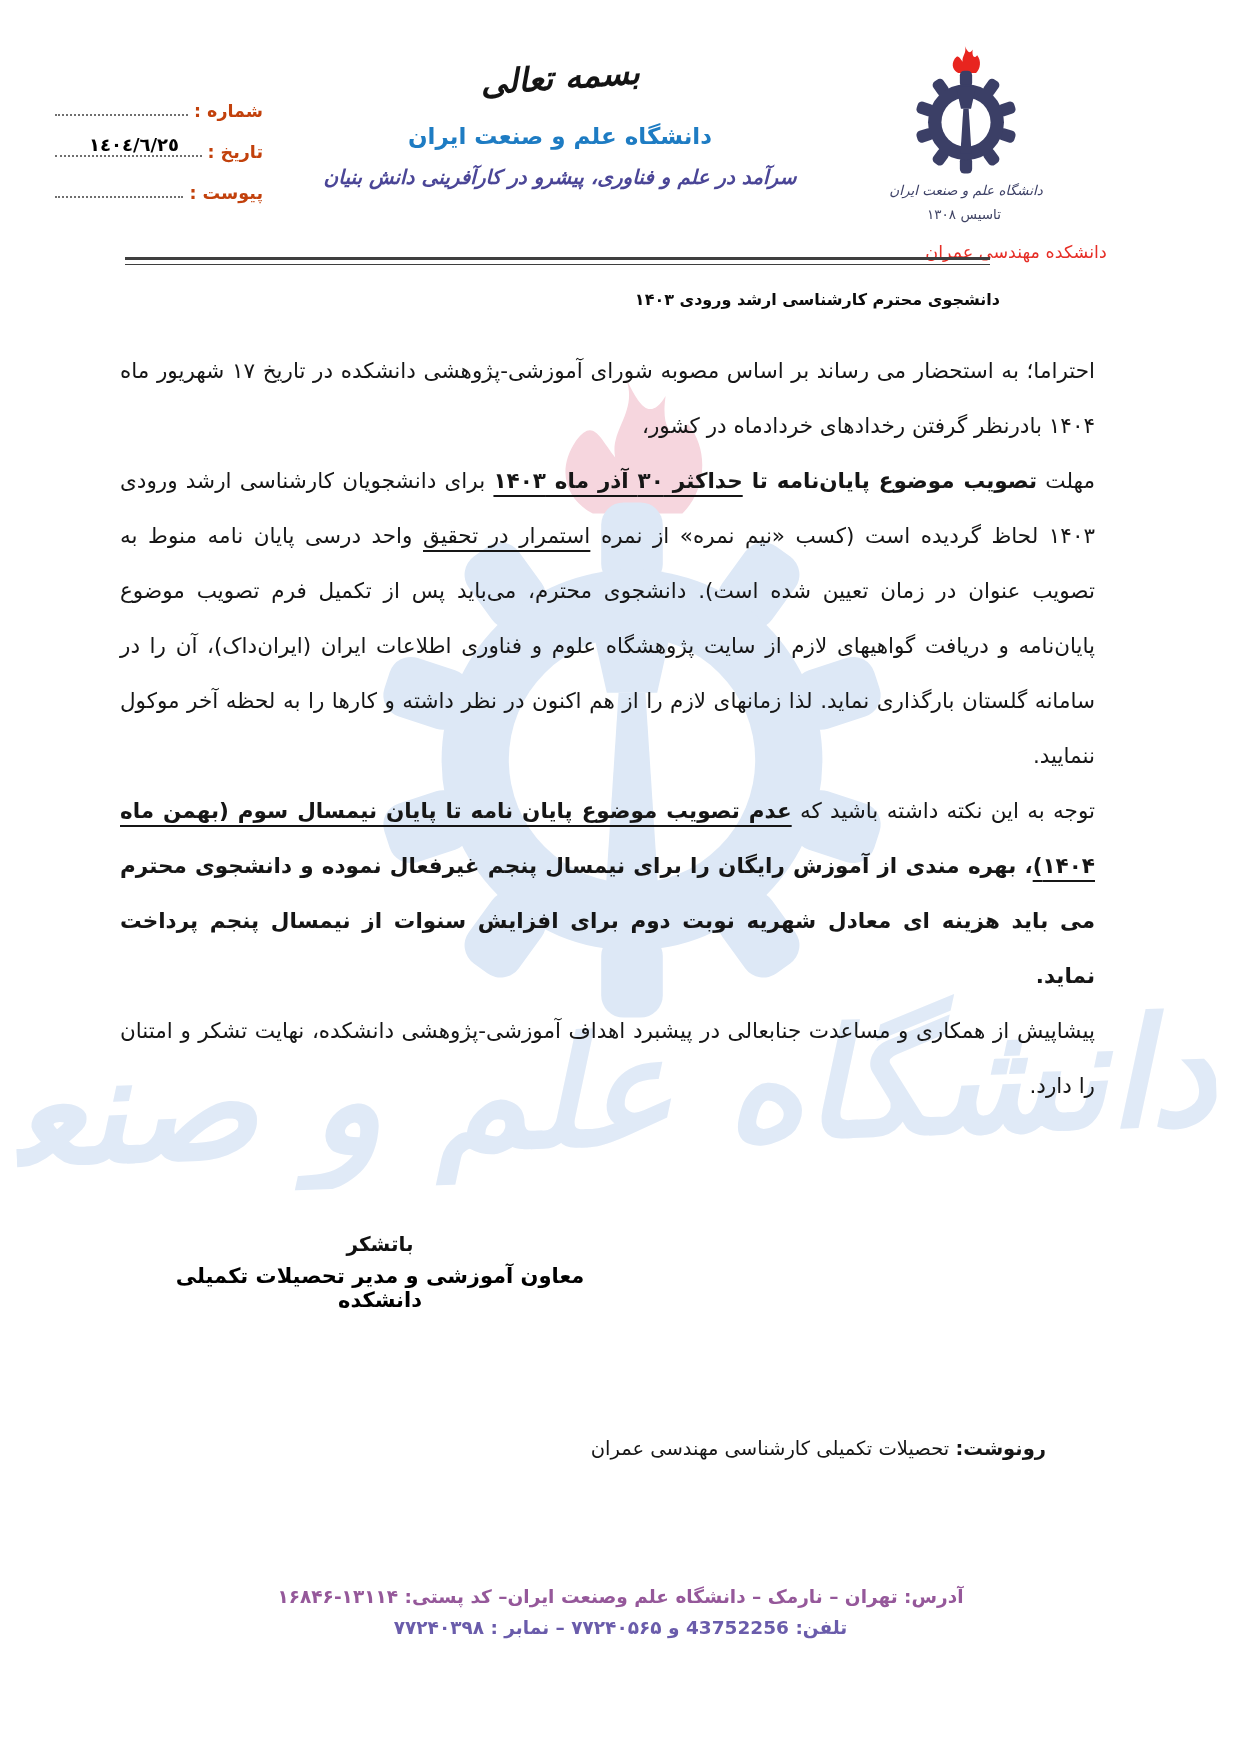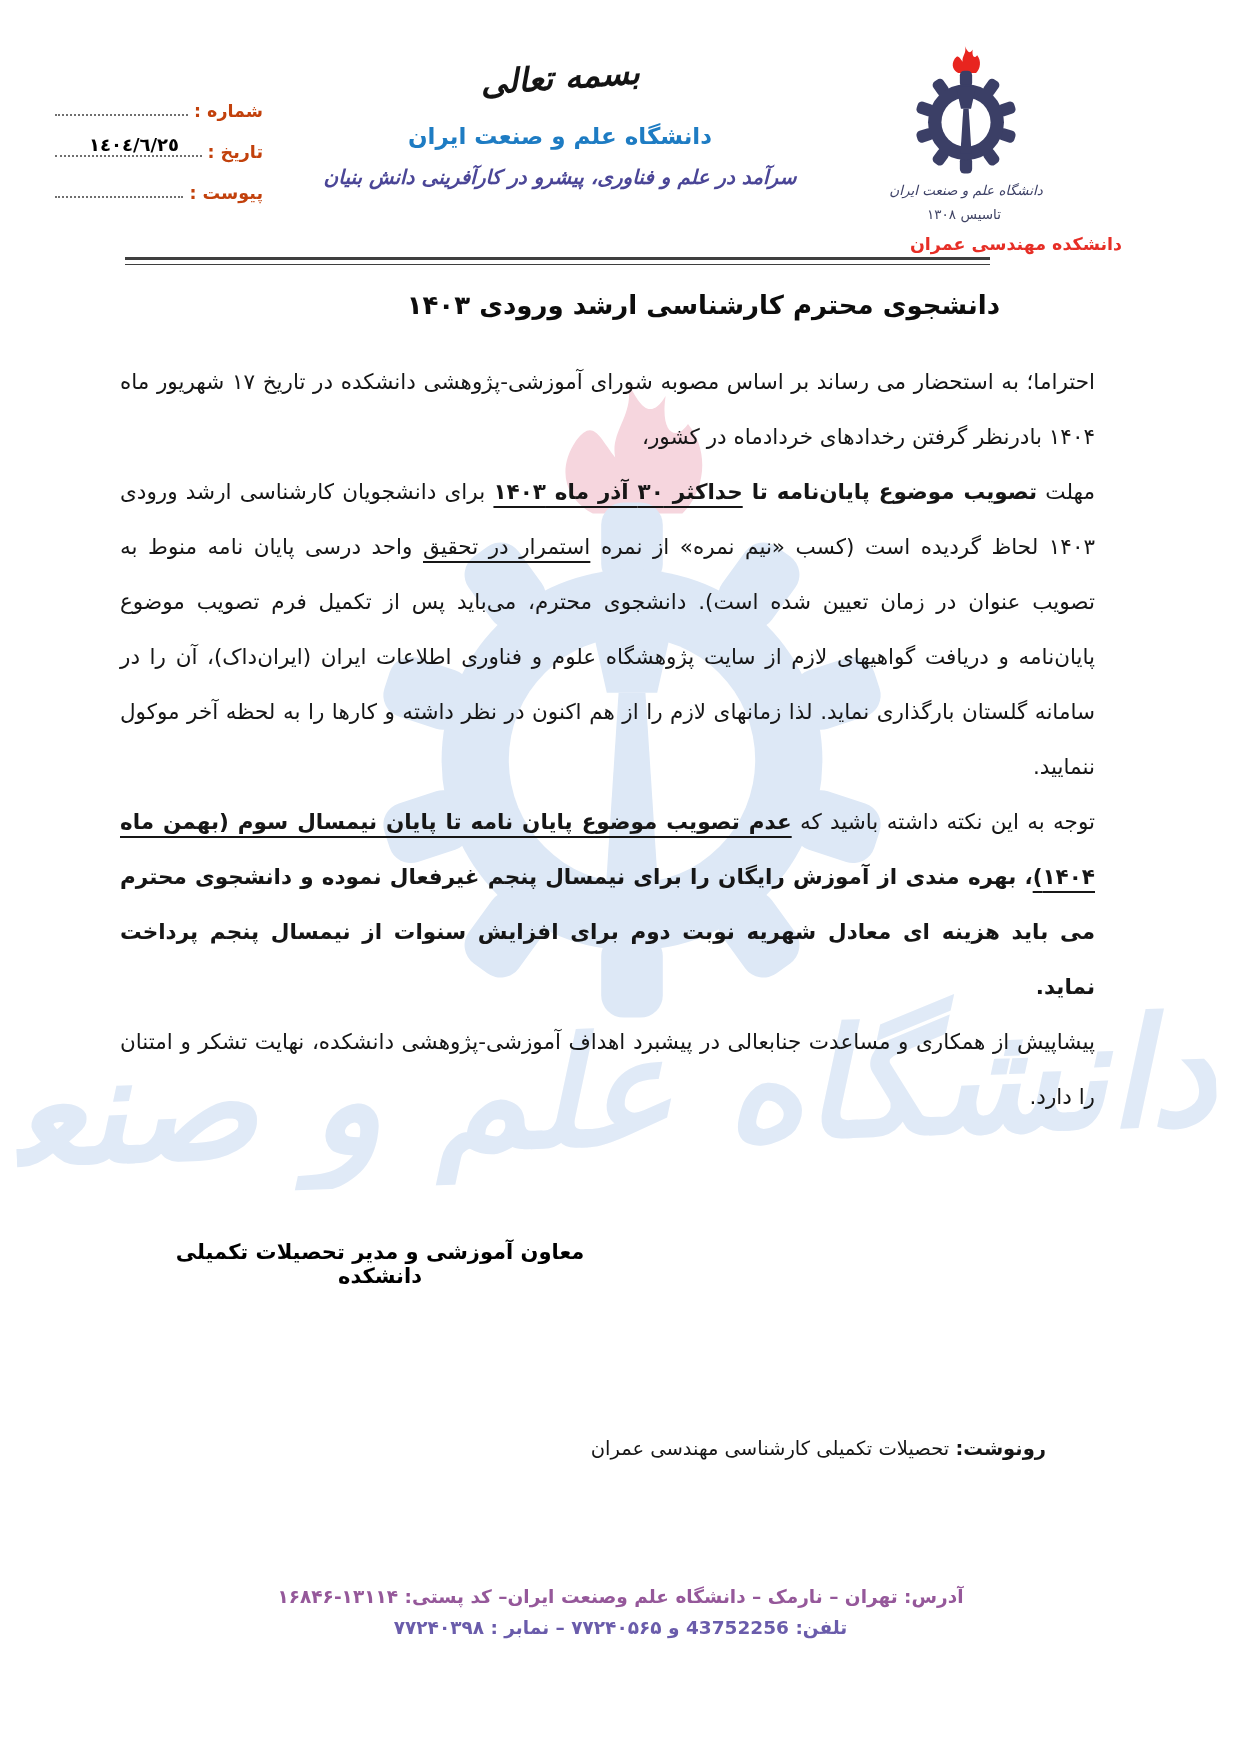--- a/index.html
+++ b/index.html
@@ -23,27 +23,27 @@
   .besmele{font-size:33px;font-style:italic;font-weight:bold;color:#141414;transform:rotate(-4deg);}
   .uni{margin-top:26px;font-size:23px;font-weight:bold;color:#1e7cc3;}
   .slogan{margin-top:16px;font-size:20px;font-style:italic;font-weight:bold;color:#4b4697;}
   
   .hdr-right{position:absolute;top:44px;right:100px;width:250px;text-align:center;z-index:3;}
   .logo-wrap{transform:translateX(-50px);}
   .logo .flm{fill:#e8251f;}
   .logo .gr{fill:#3b3f66;}
   .logo-caption{font-size:13.5px;font-style:italic;color:#3c4066;margin-top:0;transform:translateX(-50px);white-space:nowrap;}
   .founded{font-size:13.5px;color:#3e4263;margin-top:8px;transform:translateX(-52px);}
-  .faculty{font-size:17.5px;font-weight:bold;color:#e62e26;margin-top:12px;}
+  .faculty{font-size:17.5px;font-weight:normal;color:#e62e26;margin-top:20px;}
   
   .divider{position:absolute;top:257px;left:125px;width:865px;height:3.5px;
     border-top:3.5px solid #3f3f3f;border-bottom:1.5px solid #3f3f3f;z-index:3;}
   
   .letter{position:absolute;top:290px;right:146px;left:120px;direction:rtl;z-index:2;}
-  .title{font-size:26px;font-weight:bold;padding-left:0;padding-right:95px;margin-bottom:34px;color:#0d0d0d;}
+  .title{font-size:16px;font-weight:bold;padding-left:0;padding-right:95px;margin-bottom:34px;color:#0d0d0d;}
   .para{font-size:21.5px;text-align:justify;text-justify:inter-word;line-height:55px;color:#161616;}
   .para .b{font-weight:bold;}
   .para .u{text-decoration:underline;text-underline-offset:7px;text-decoration-thickness:1.6px;}
   
   .sig{position:absolute;top:1232px;left:135px;width:490px;text-align:center;direction:rtl;z-index:2;}
   .sig-thanks{font-size:20px;font-weight:bold;color:#111;}
   .sig-title{font-size:21px;font-weight:bold;margin-top:8px;color:#000000;}
   
   .cc{position:absolute;top:1437px;right:195px;direction:rtl;font-size:19.5px;z-index:2;color:#161616;}
   .cc .b{font-weight:bold;}
@@ -153,20 +153,21 @@
     <div class="title">دانشجوی محترم کارشناسی ارشد ورودی ۱۴۰۳</div>
     <div>
         <div class="para"><span>احتراما؛ به استحضار می رساند بر اساس مصوبه شورای آموزشی-پژوهشی دانشکده در تاریخ ۱۷ شهریور ماه ۱۴۰۴ بادرنظر گرفتن رخدادهای خردادماه در کشور،</span></div>
         <div class="para"><span>مهلت </span><span class="b">تصویب موضوع پایان‌نامه تا </span><span class="b u">حداکثر ۳۰ آذر ماه ۱۴۰۳</span><span> برای دانشجویان کارشناسی ارشد ورودی ۱۴۰۳  لحاظ گردیده است (کسب «نیم نمره» از نمره </span><span class="u">استمرار در تحقیق</span><span> واحد درسی پایان نامه منوط به تصویب عنوان در زمان تعیین شده است). دانشجوی محترم، می‌باید پس از تکمیل فرم تصویب موضوع پایان‌نامه و دریافت گواهیهای لازم از سایت پژوهشگاه علوم و فناوری اطلاعات ایران (ایران‌داک)، آن را در سامانه گلستان بارگذاری نماید. لذا زمانهای لازم را از هم اکنون در نظر داشته و کارها را به لحظه آخر موکول ننمایید.</span></div>
         <div class="para"><span>توجه به این نکته داشته باشید که </span><span class="b u">عدم تصویب موضوع پایان نامه تا پایان نیمسال سوم (بهمن ماه ۱۴۰۴)</span><span class="b">، </span><span class="b">بهره مندی از آموزش رایگان را برای نیمسال پنجم غیرفعال نموده و دانشجوی محترم می باید هزینه ای معادل شهریه نوبت دوم برای افزایش سنوات از نیمسال پنجم پرداخت نماید.</span></div>
         <div class="para"><span>پیشاپیش از همکاری و مساعدت جنابعالی در پیشبرد اهداف آموزشی-پژوهشی دانشکده، نهایت تشکر و امتنان را دارد.</span></div>
       </div>
   </div>
 
   <div class="sig">
+    <div class="sig-thanks">باتشکر</div>
     <div class="sig-title">معاون آموزشی و مدیر تحصیلات تکمیلی دانشکده</div>
   </div>
 
   <div class="cc">
     <span class="b">رونوشت:</span><span> تحصیلات تکمیلی کارشناسی مهندسی عمران</span>
   </div>
 
   <div class="footer">
     <div class="f1">آدرس: تهران – نارمک – دانشگاه علم وصنعت ایران– کد پستی: ۱۳۱۱۴-۱۶۸۴۶</div>
     <div class="f2">تلفن: 43752256 و ۷۷۲۴۰۵۶۵ – نمابر : ۷۷۲۴۰۳۹۸</div>

